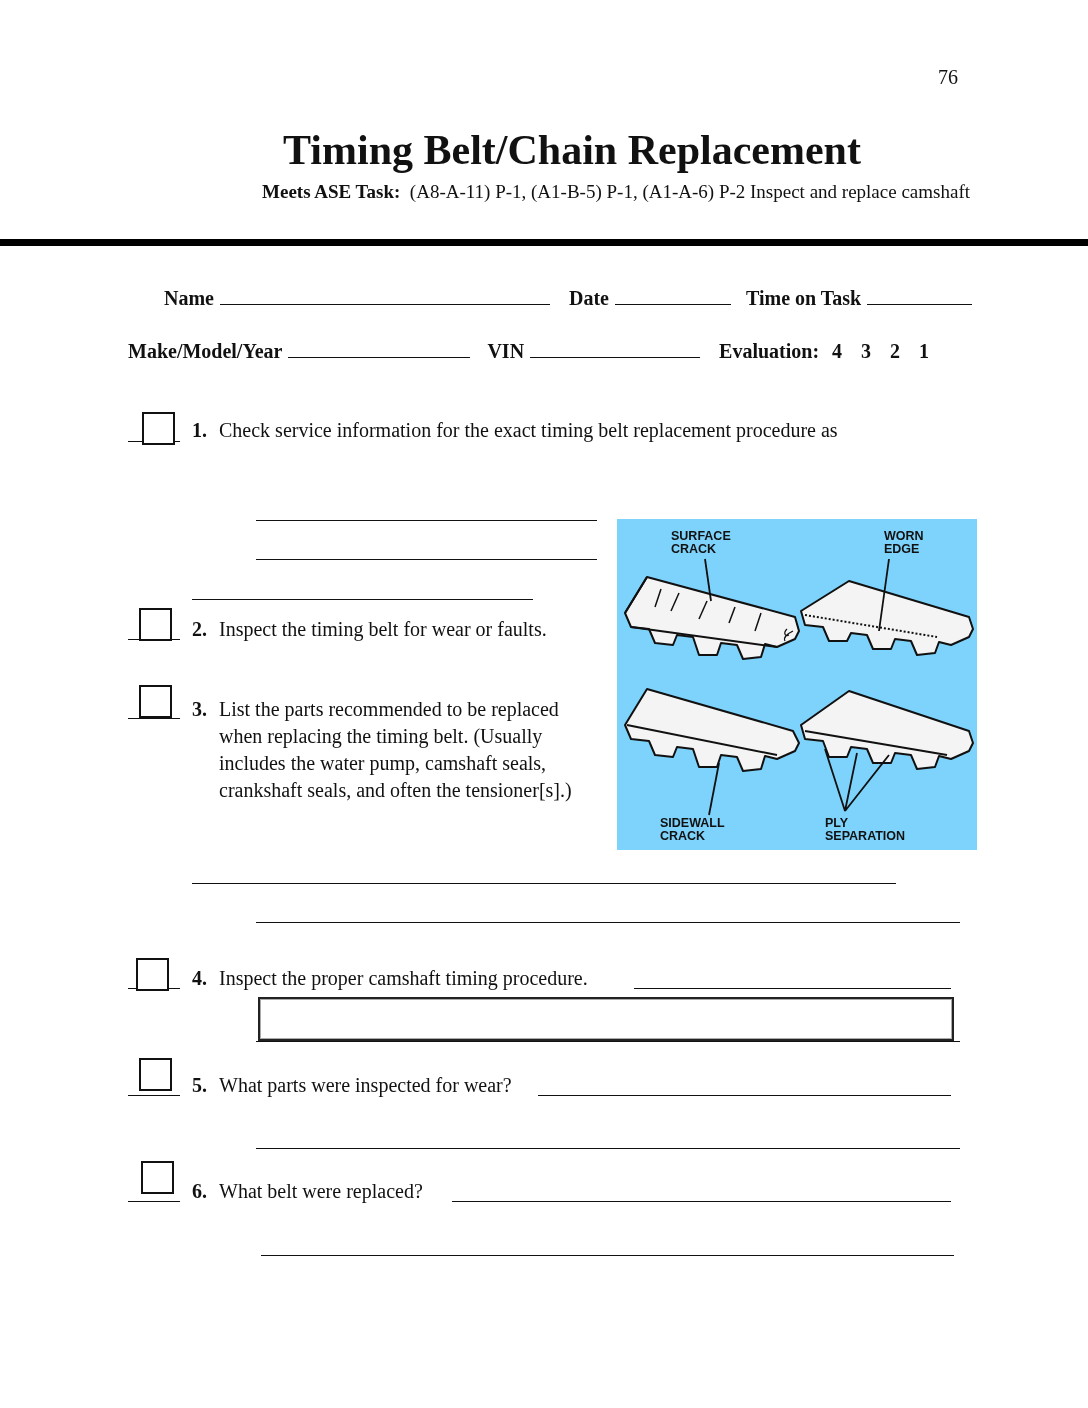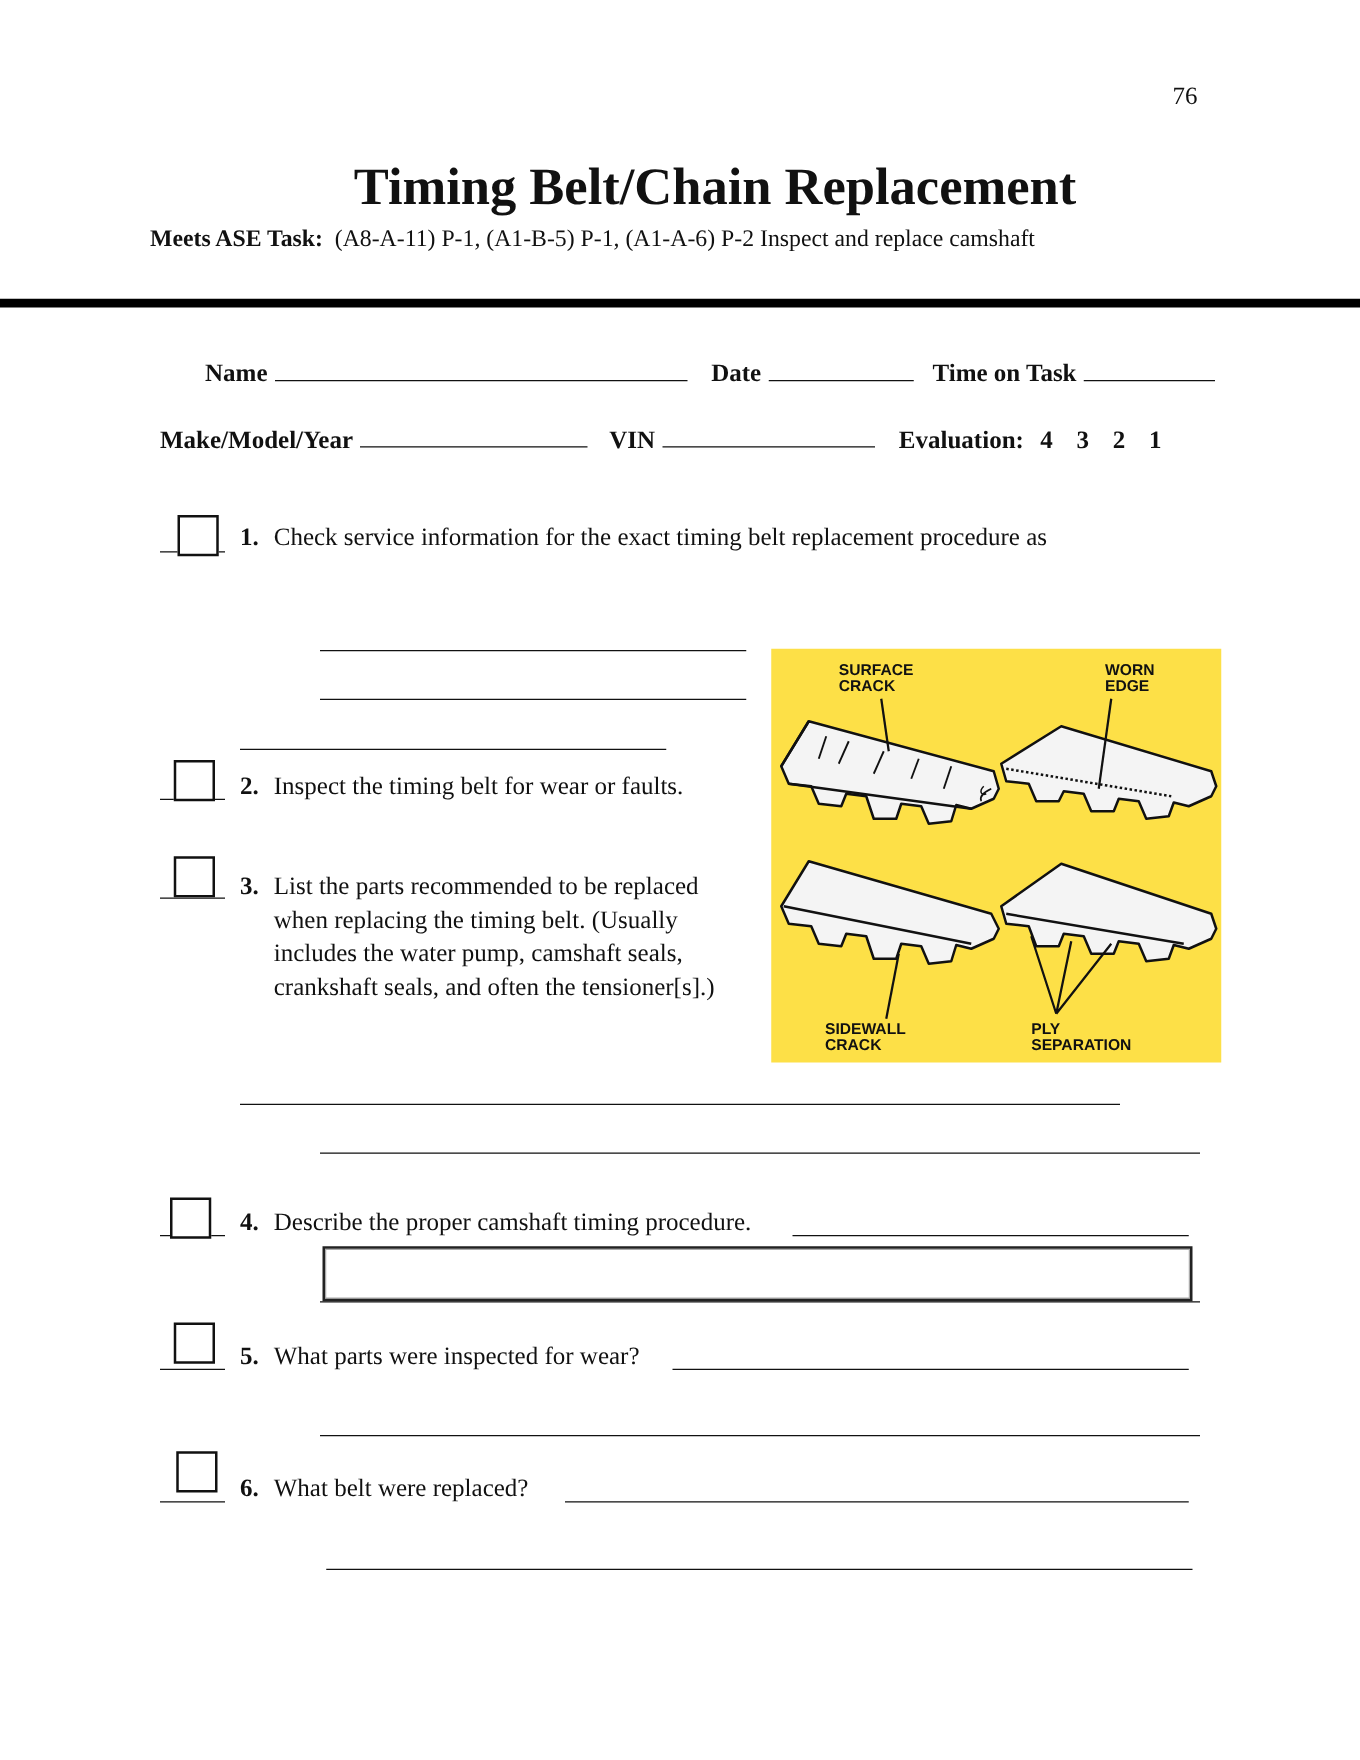--- a/index.html
+++ b/index.html
@@ -1,32 +1,32 @@
 <!DOCTYPE html>
 <html><head>
 <meta charset="utf-8">
 <style>
   html, body { margin: 0; padding: 0; background: #fff; }
   body { width: 1088px; height: 1408px; position: relative; overflow: hidden;
          font-family: "Liberation Serif", "DejaVu Serif", serif; color: #111; }
   .abs { position: absolute; }
   .page-num { left: 938px; top: 66px; font-size: 20px; font-weight: normal; }
   .title { left: 0; width: 1088px; top: 126px; text-align: center; font-size: 42px; font-weight: bold; padding-left: 28px; }
-  .ase { left: 120px; width: 850px; top: 178px; text-align: left; font-size: 19px; line-height: 27px; }
+  .ase { left: 120px; width: 850px; top: 178px; text-align: right; font-size: 19px; line-height: 27px; }
   .ase b { font-weight: bold; }
   .rule-thick { left: 0; top: 239px; width: 1088px; height: 7px; background: #000; }
   .field-row { font-size: 20px; font-weight: bold; white-space: nowrap; }
   .blank { display: inline-block; border-bottom: 1.5px solid #111; height: 18px; vertical-align: baseline; margin-left: 6px; }
   .line { position: absolute; height: 0; border-top: 1.5px solid #111; }
   .cb-under { position: absolute; height: 0; border-top: 1.5px solid #111; width: 52px; left: 128px; }
   .cb { position: absolute; width: 29px; height: 29px; border: 2px solid #111; background: #fff; cursor: pointer; }
   .item-num { position: absolute; left: 192px; font-size: 20px; font-weight: bold; }
   .item-text { position: absolute; left: 219px; font-size: 20px; line-height: 27px; }
   .answer-box { position: absolute; left: 258px; top: 997px; width: 692px; height: 40px; border: 2px solid #222; box-shadow: inset 0 0 0 1px #aaa; }
-  .figure { left: 617px; top: 519px; width: 360px; height: 331px; background: #fde047; }
+  .figure { left: 617px; top: 519px; width: 360px; height: 331px; background: #7dd3fc; }
   .fig-label { position: absolute; font-family: "Liberation Sans", "DejaVu Sans", sans-serif; font-weight: bold; font-size: 12.5px; line-height: 13px; color: #111; }
 </style>
 </head>
 <body>
 
 <div class="abs page-num">76</div>
 <div class="abs title">Timing Belt/Chain Replacement</div>
 <div class="abs ase">
   <div><b>Meets ASE Task:</b>&nbsp; <span>(A8-A-11) P-1, (A1-B-5) P-1, (A1-A-6) P-2  Inspect and replace camshaft</span></div>
 </div>
@@ -133,21 +133,21 @@
   <div class="fig-label" style="left:208px; top:298px;">
     <div>PLY</div>
     <div>SEPARATION</div>
   </div>
 </div>
 
 <div class="cb-under" style="top:988px"></div>
 <div class="cb" style="left:136px; top:958px;"></div>
 <div class="item-num" style="top:967px">4.</div>
 <div class="item-text" style="top:965px">
-  <div>Describe the proper camshaft timing procedure.</div>
+  <div>Inspect the proper camshaft timing procedure.</div>
 </div>
 <div class="line" style="left:634px; top:988px; width:317px"></div>
 <div class="answer-box"></div>
 <div class="line" style="left:256px; top:1041px; width:704px"></div>
 
 <div class="cb-under" style="top:1095px"></div>
 <div class="cb" style="left:139px; top:1058px;"></div>
 <div class="item-num" style="top:1074px">5.</div>
 <div class="item-text" style="top:1072px">
   <div>What parts were inspected for wear?</div>

